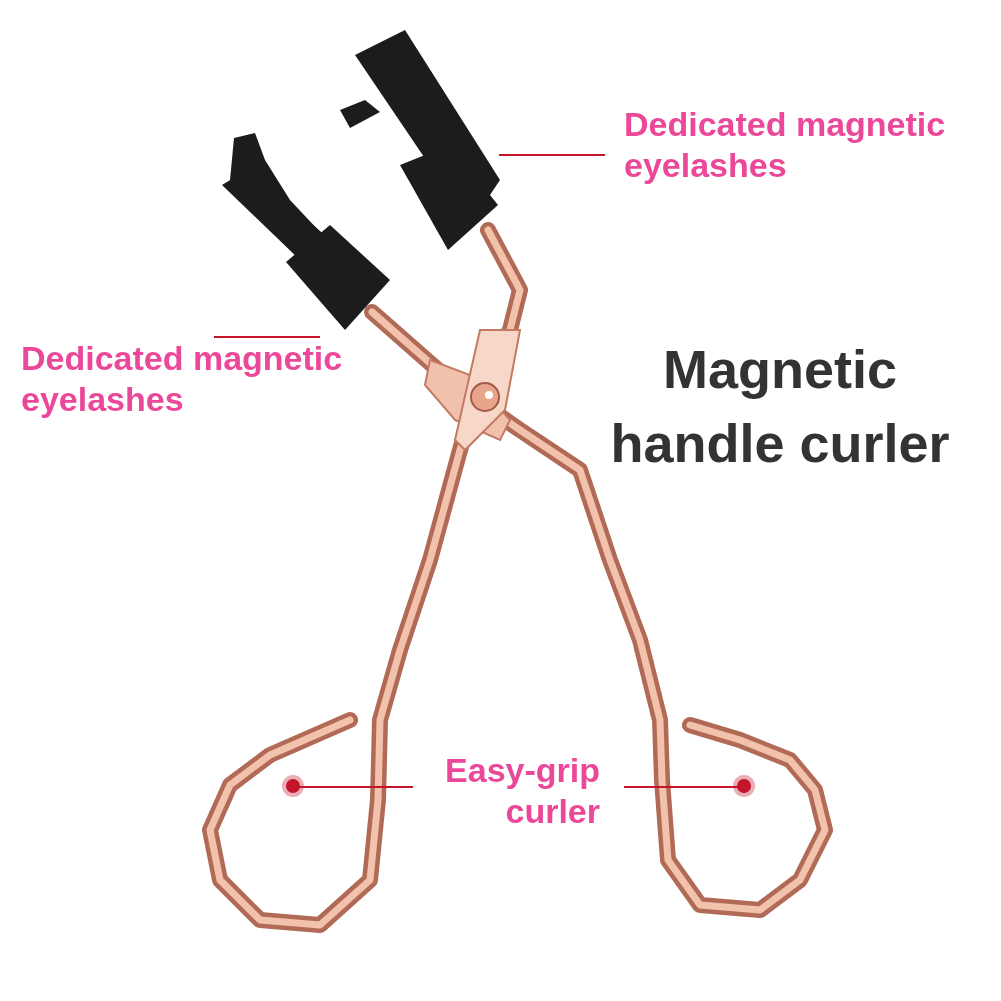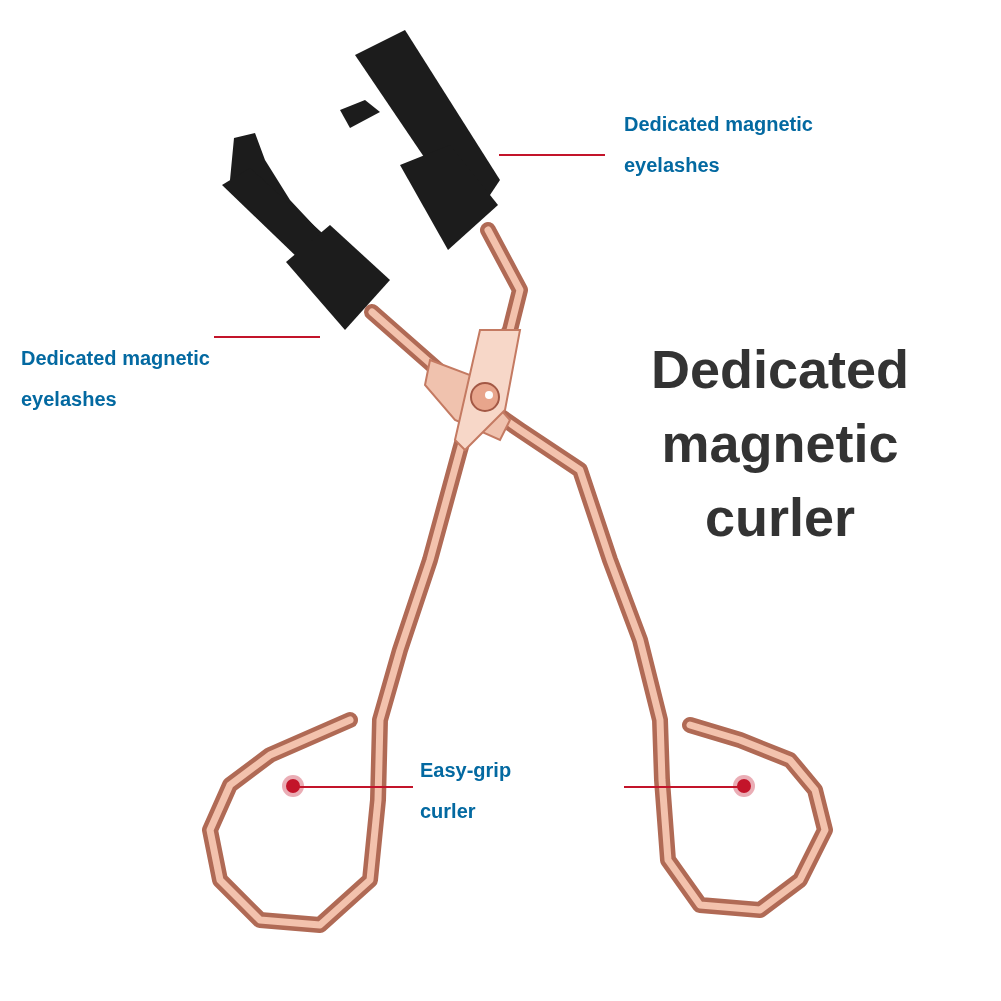--- a/index.html
+++ b/index.html
@@ -1,19 +1,19 @@
 <!DOCTYPE html>
 <html><head>
   <meta charset="utf-8">
   <style>
     html, body { margin: 0; padding: 0; background: #ffffff; }
     body { width: 1001px; height: 1001px; position: relative; overflow: hidden;
            font-family: "Liberation Sans", sans-serif; }
     .product { position: absolute; left: 0; top: 0; width: 1001px; height: 1001px; }
-    .label { position: absolute; font-weight: bold; color: #0369a1; font-size: 20px; line-height: 41px; }
+    .label { position: absolute; font-weight: bold; color: #ec4899; font-size: 34px; line-height: 41px; }
     .title { position: absolute; font-weight: bold; color: #333333; font-size: 54px; line-height: 74px; text-align: center; }
     .leader { position: absolute; height: 2px; background: #c3142a; }
     .dot { position: absolute; width: 14px; height: 14px; border-radius: 50%; background: #c3142a;
            box-shadow: 0 0 0 4px rgba(195,20,42,0.35); }
   </style>
 </head>
 <body>
 
 <svg class="product" viewBox="0 0 1001 1001" xmlns="http://www.w3.org/2000/svg">
   <defs>
@@ -57,24 +57,24 @@
   <div>eyelashes</div>
 </div>
 
 <div class="leader" style="left:214px; top:336px; width:106px;"></div>
 <div class="label" style="left:21px; top:338px;">
   <div>Dedicated magnetic</div>
   <div>eyelashes</div>
 </div>
 
 <div class="title" style="left:580px; top:332px; width:400px;">
-  <div>Dedicated</div>
-  <div>magnetic curler</div>
+  <div>Magnetic</div>
+  <div>handle curler</div>
 </div>
 
 <div class="dot" style="left:286px; top:779px;"></div>
 <div class="leader" style="left:293px; top:786px; width:120px;"></div>
 <div class="dot" style="left:737px; top:779px;"></div>
 <div class="leader" style="left:624px; top:786px; width:120px;"></div>
-<div class="label" style="left:420px; top:750px; width:200px; text-align:left;">
+<div class="label" style="left:400px; top:750px; width:200px; text-align:right;">
   <div>Easy-grip</div>
   <div>curler</div>
 </div>
 
 </body></html>

